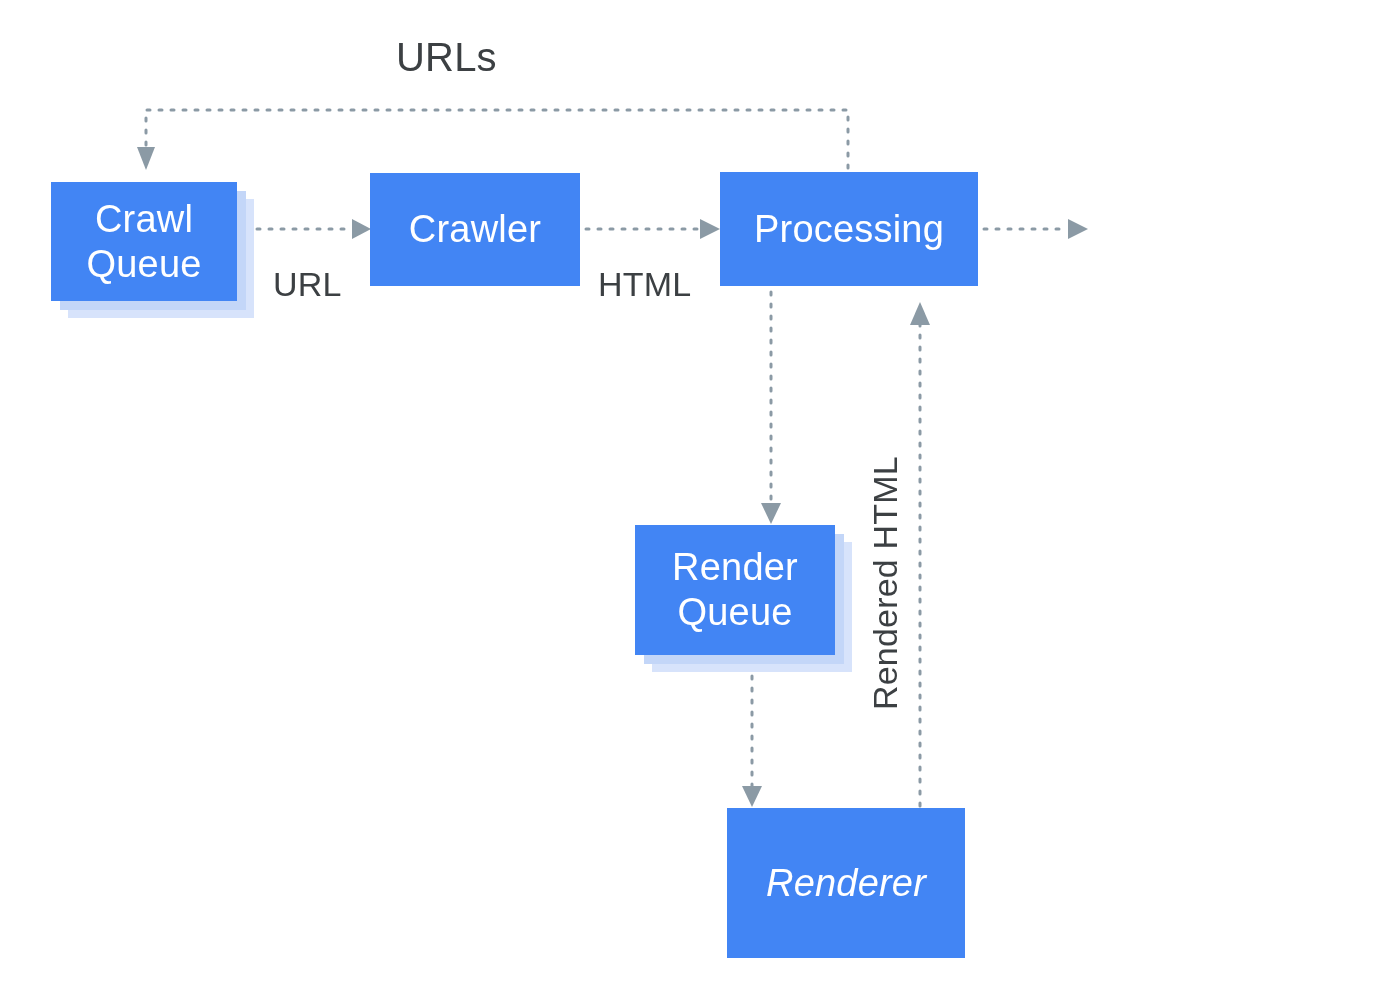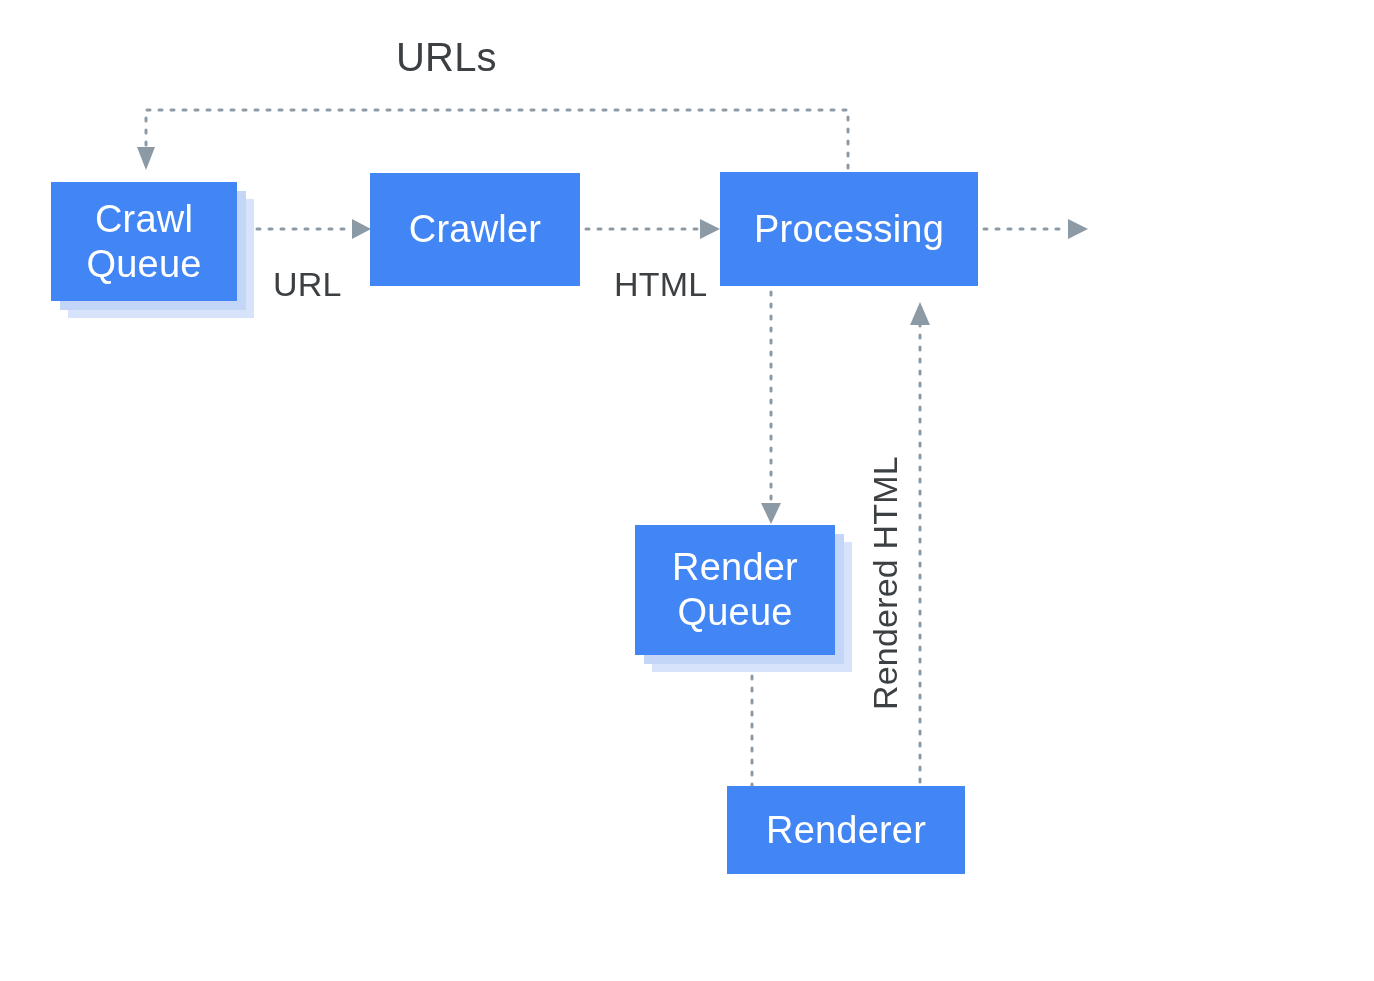--- a/index.html
+++ b/index.html
@@ -147,27 +147,27 @@
 
   <div class="node" style="left:635px; top:525px; width:200px; height:130px;padding-left:47px;">
     <div class="shadow2"></div>
     <div class="shadow1"></div>
     <div class="face">
       <span class="label">Render
 Queue</span>
     </div>
   </div>
 
-  <div class="node" style="left:727px; top:786px; width:238px; height:88px;">
+  <div class="node" style="left:727px; top:808px; width:238px; height:150px;font-style:italic;">
     <div class="face">
       <span class="label">Renderer</span>
     </div>
   </div>
 
   <div class="edge-label" style="left:396px; top:35px; font-size:40px;">URLs</div>
 
   <div class="edge-label" style="left:273px; top:265px;">URL</div>
 
-  <div class="edge-label" style="left:598px; top:265px;margin-left:16px;">HTML</div>
+  <div class="edge-label" style="left:598px; top:265px;">HTML</div>
 
   <div class="edge-label vertical" style="left:866px; top:710px;">Rendered HTML</div>
 
 </div>
 
 </body></html>

